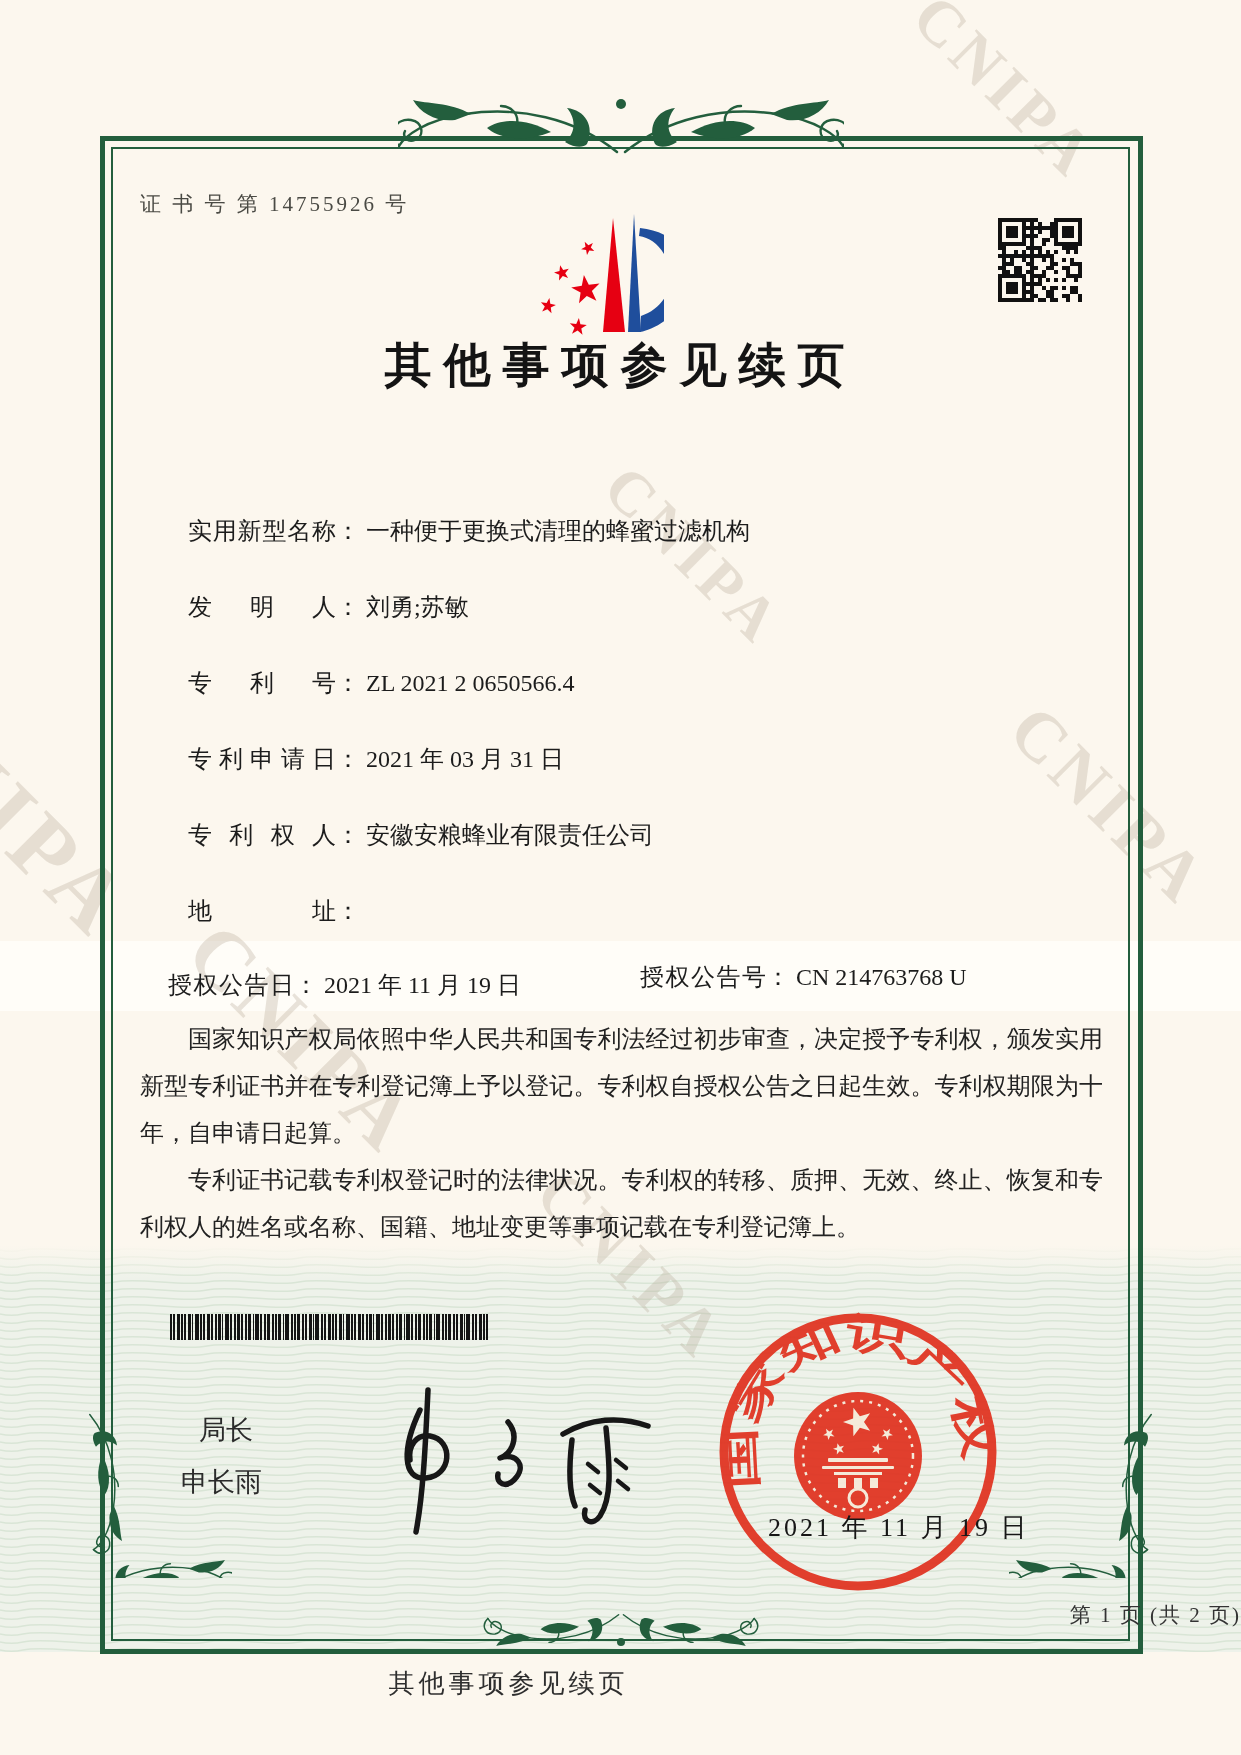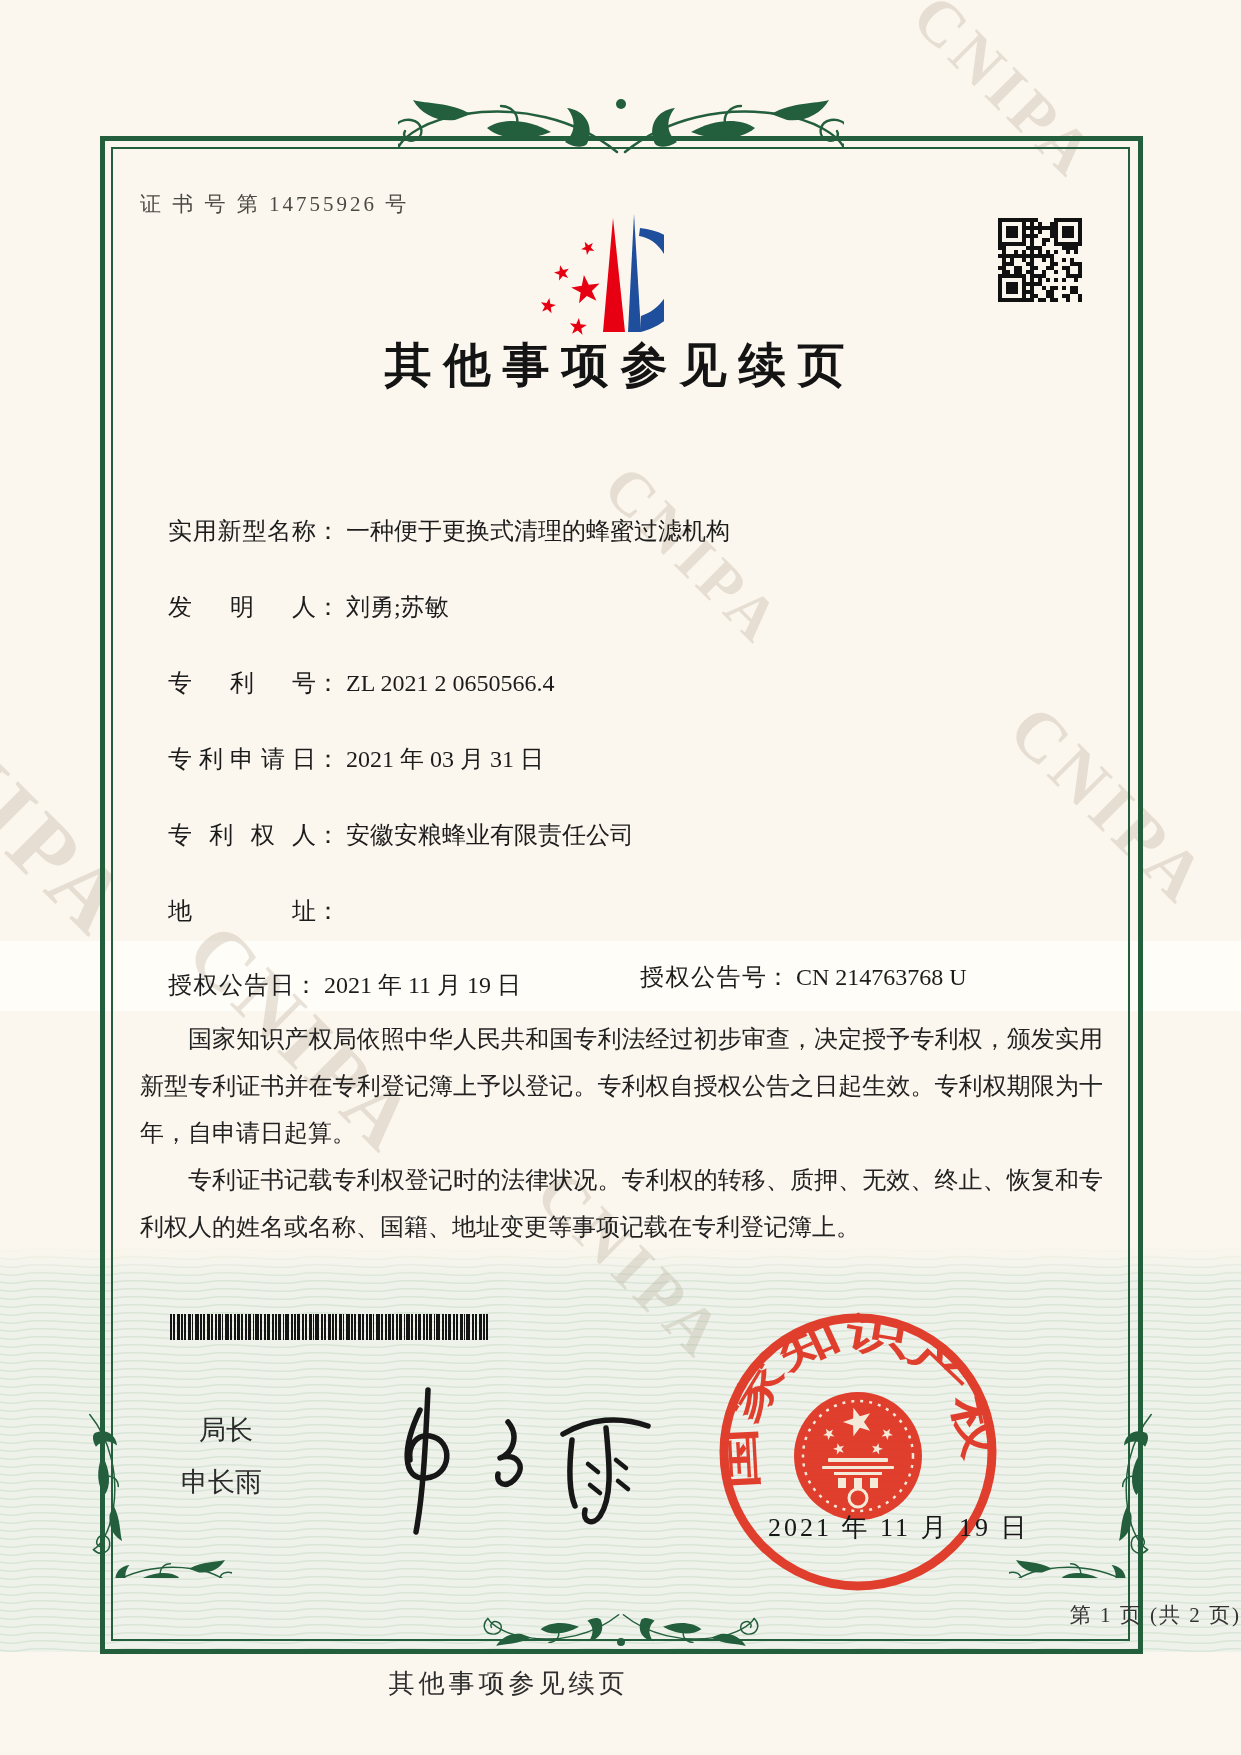--- a/index.html
+++ b/index.html
@@ -29,21 +29,21 @@
   .ornament{color:#235e3d;}
   
   .cert-no{left:140px;top:190px;font-size:21px;color:#4a4a44;letter-spacing:3px;}
   .logo{left:482px;top:186px;}
   .qr{left:998px;top:218px;}
   .title{left:0;top:334px;width:1241px;text-align:center;
     font-size:47px;font-weight:600;letter-spacing:12px;color:#141414;}
   
   .fields{left:168px;top:516px;display:flex;flex-direction:column;gap:46px;}
   .frow{display:flex;align-items:baseline;font-size:24px;line-height:30px;}
-  .flabel{display:inline-block;width:148px;text-align:justify;text-align-last:justify;}
+  .flabel{display:inline-block;width:148px;text-align:justify;text-align-last:justify;margin-left:20px;}
   .fcolon{display:inline-block;margin-right:6px;}
   .fval{white-space:pre-wrap;}
   .grant-row{left:0;top:962px;width:1241px;font-size:24px;line-height:30px;}
   .grant-left{position:absolute;left:168px;top:8px;display:flex;align-items:flex-end;}
   .grant-right{position:absolute;left:640px;top:0;display:flex;align-items:baseline;}
   .glabel{display:inline-block;width:126px;text-align:justify;text-align-last:justify;}
   
   .paras{left:140px;top:1016px;width:963px;font-size:24px;line-height:47px;
     text-align:justify;color:#222;}
   .paras p{margin:0;text-indent:2em;}

